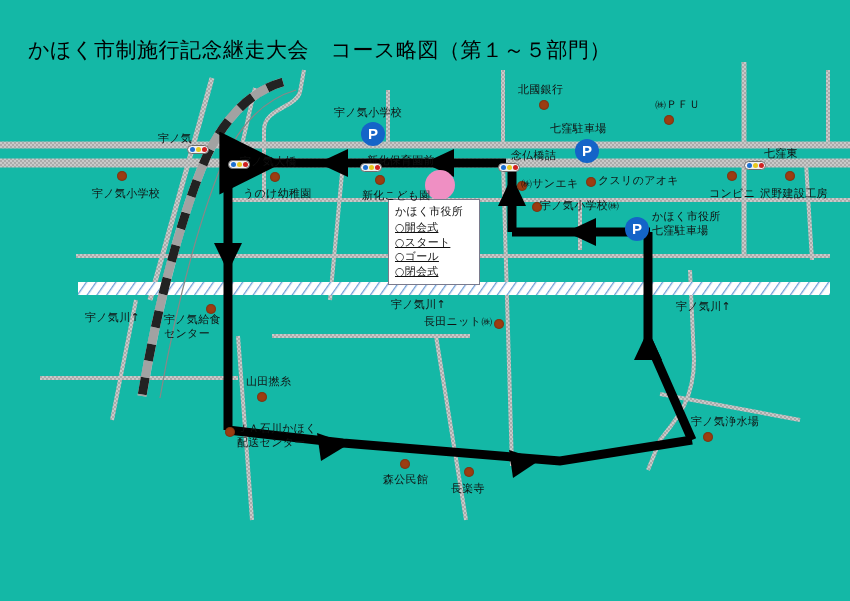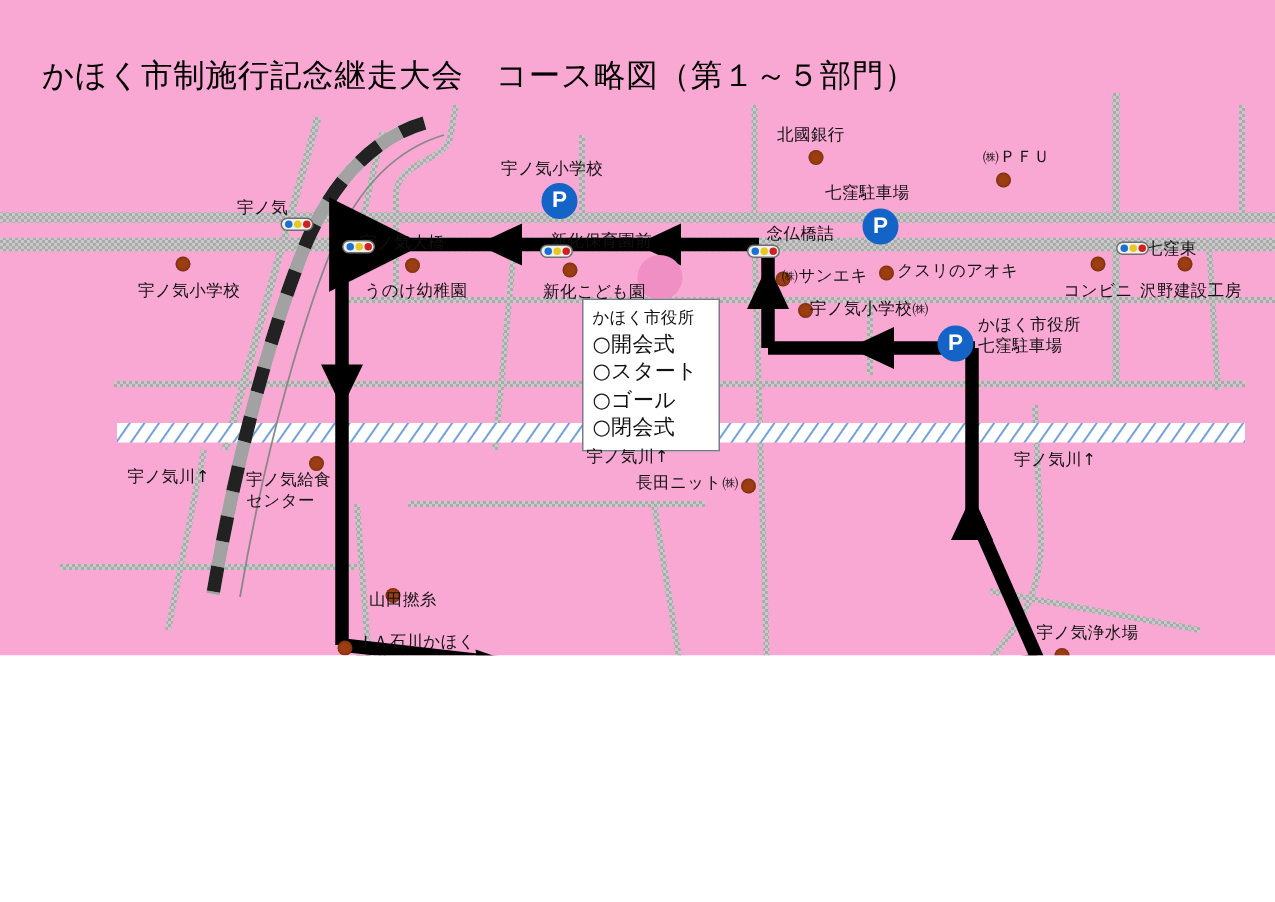--- a/index.html
+++ b/index.html
@@ -6,22 +6,22 @@
     margin: 0;
     padding: 0;
     background: #ffffff;
   }
   body {
     font-family: "DejaVu Sans", "Liberation Sans", sans-serif;
   }
   #page {
     position: relative;
     width: 850px;
-    height: 437px;
-    background: #f9a8d4;
+    height: 601px;
+    background: #14b8a6;
     overflow: hidden;
   }
   #map-title {
     position: absolute;
     left: 28px;
     top: 36px;
     font-size: 21px;
     letter-spacing: 0.5px;
     color: #000000;
     white-space: pre;
@@ -96,25 +96,26 @@
     box-sizing: border-box;
   }
   #legend-box .legend-title {
     font-size: 11px;
     color: #111;
     white-space: pre;
     margin-bottom: 2px;
     letter-spacing: 0.2px;
   }
   #legend-box .legend-item {
-    font-size: 14px;
+    font-size: 11px;
     color: #111;
     white-space: pre;
     line-height: 1.32;
     letter-spacing: 0.2px;
+    text-decoration: underline;
   }
   .city-hall-dot {
     position: absolute;
     width: 30px;
     height: 30px;
     border-radius: 50%;
     background: #ef8fc3;
   }
 </style>
 </head>
@@ -245,21 +246,21 @@
       <div class="poi-dot" style="left: 727px; top: 171px;"></div>
       <div class="poi-label" style="left: 709px; top: 187px;">コンビニ</div>
       <div class="poi-dot" style="left: 785px; top: 171px;"></div>
       <div class="poi-label" style="left: 760px; top: 187px;">沢野建設工房</div>
       <div class="poi-dot" style="left: 206px; top: 304px;"></div>
       <div class="poi-label" style="left: 164px; top: 313px;">宇ノ気給食
 センター</div>
       <div class="poi-dot" style="left: 494px; top: 319px;"></div>
       <div class="poi-label" style="left: 424px; top: 315px;">長田ニット㈱</div>
       <div class="poi-dot" style="left: 257px; top: 392px;"></div>
-      <div class="poi-label" style="left: 246px; top: 393px;">山田撚糸</div>
+      <div class="poi-label" style="left: 246px; top: 375px;">山田撚糸</div>
       <div class="poi-dot" style="left: 225px; top: 427px;"></div>
       <div class="poi-label" style="left: 237px; top: 423px; font-family: Liberation Mono, monospace;">ＪＡ石川かほく
 配送センター</div>
       <div class="poi-dot" style="left: 400px; top: 459px;"></div>
       <div class="poi-label" style="left: 383px; top: 473px; font-family: Liberation Serif, serif;">森公民館</div>
       <div class="poi-dot" style="left: 464px; top: 467px;"></div>
       <div class="poi-label" style="left: 451px; top: 482px;">長楽寺</div>
       <div class="poi-dot" style="left: 703px; top: 432px;"></div>
       <div class="poi-label" style="left: 691px; top: 415px;">宇ノ気浄水場</div>
     </div>
@@ -272,21 +273,21 @@
       <div class="p-marker" style="left: 625px; top: 217px;">P</div>
       <div class="poi-label" style="left: 652px; top: 210px;">かほく市役所
 七窪駐車場</div>
     </div>
 
   <div id="intersection-layer">
       <div class="poi-label" style="left: 158px; top: 132px; text-align: center;">宇ノ気</div>
       <div class="poi-label" style="left: 240px; top: 155px;">宇ノ気大橋</div>
       <div class="poi-label" style="left: 367px; top: 154px;">新化保育園前</div>
       <div class="poi-label" style="left: 511px; top: 149px; text-align: center;">念仏橋詰</div>
-      <div class="poi-label" style="left: 764px; top: 159px;">七窪東</div>
+      <div class="poi-label" style="left: 764px; top: 147px;">七窪東</div>
     </div>
 
   <div id="river-label-layer">
       <div class="poi-label" style="left: 85px; top: 311px;">宇ノ気川↑</div>
       <div class="poi-label" style="left: 391px; top: 298px;">宇ノ気川↑</div>
       <div class="poi-label" style="left: 676px; top: 300px;">宇ノ気川↑</div>
     </div>
 
   <div id="signal-layer">
       <div class="signal" style="left: 187px; top: 145px;">

